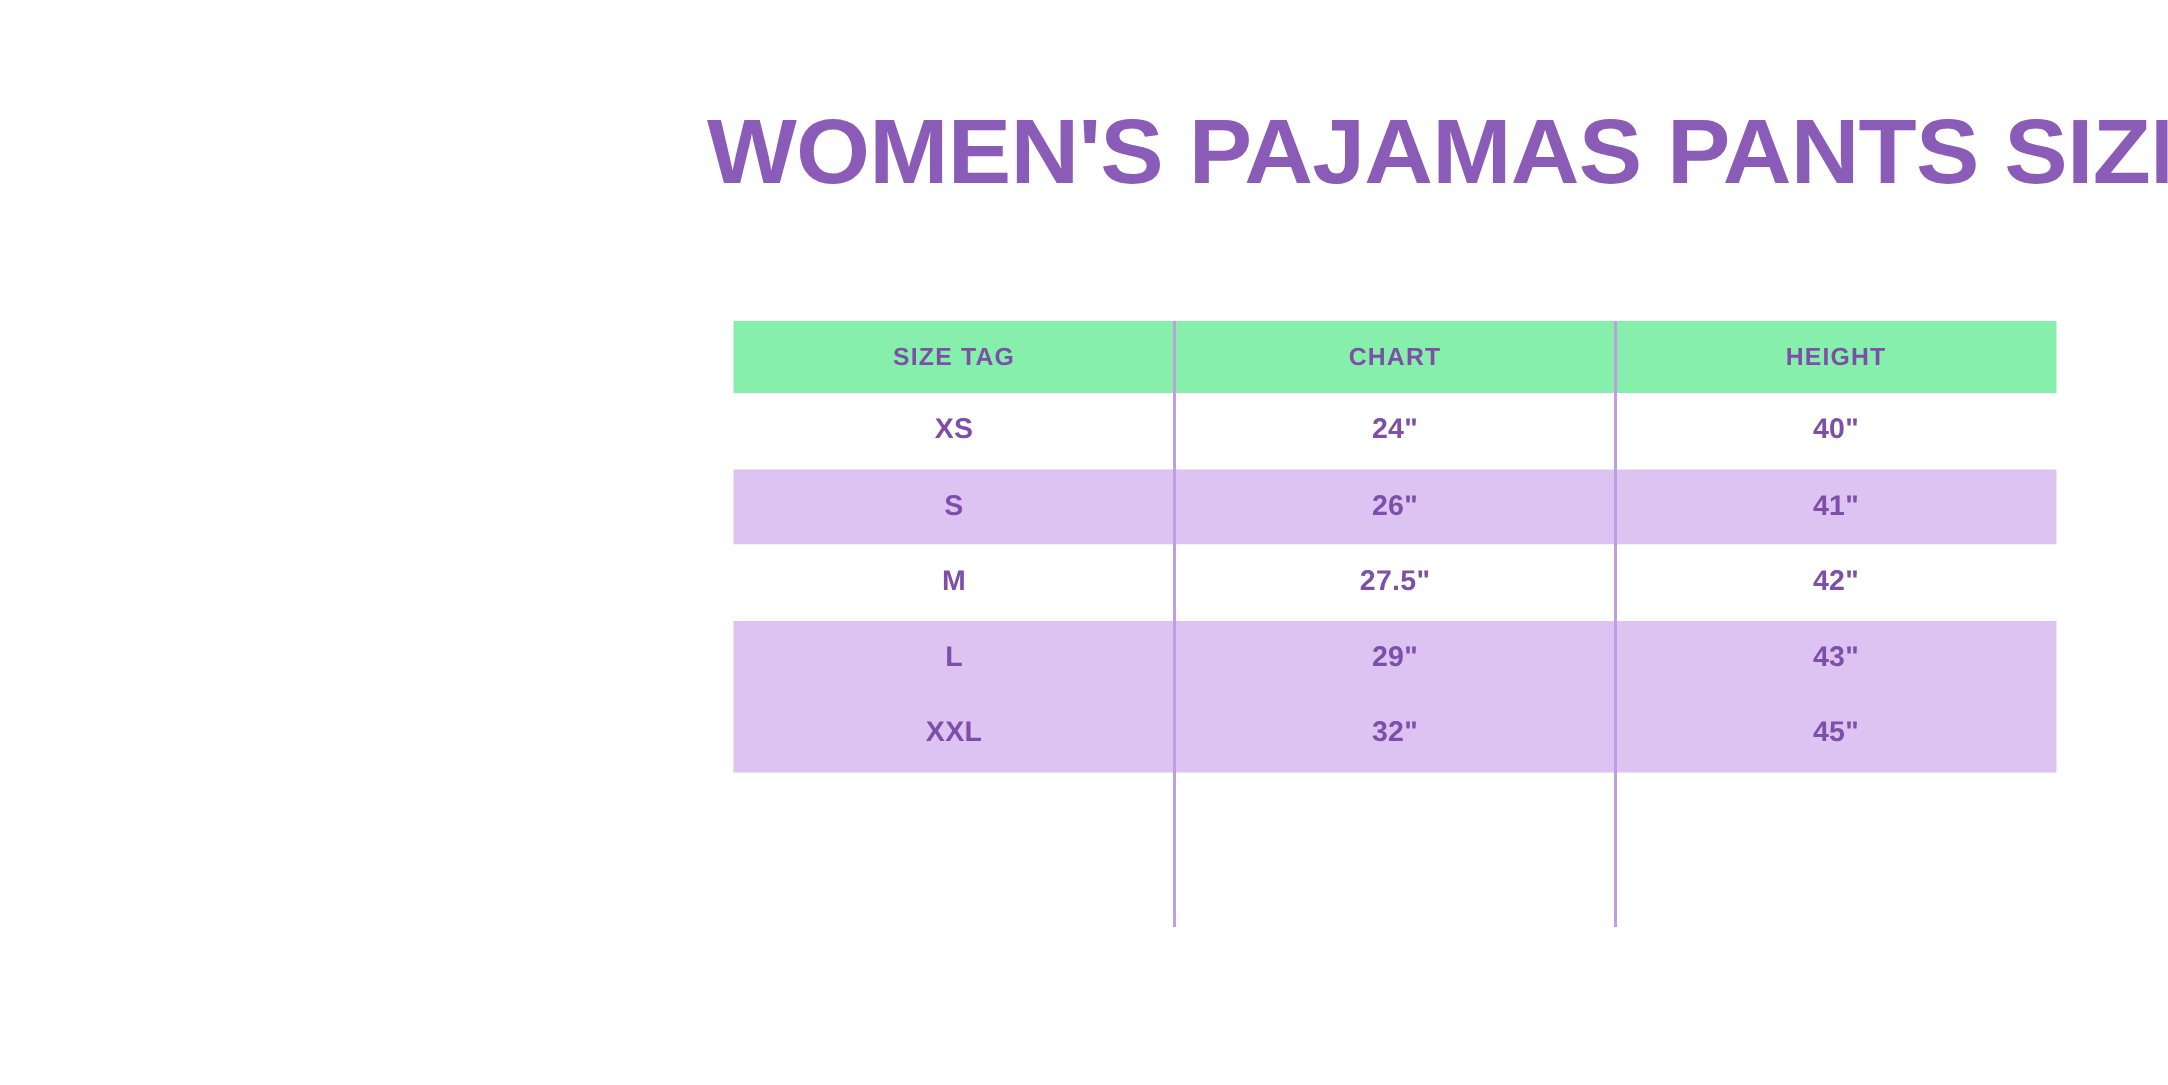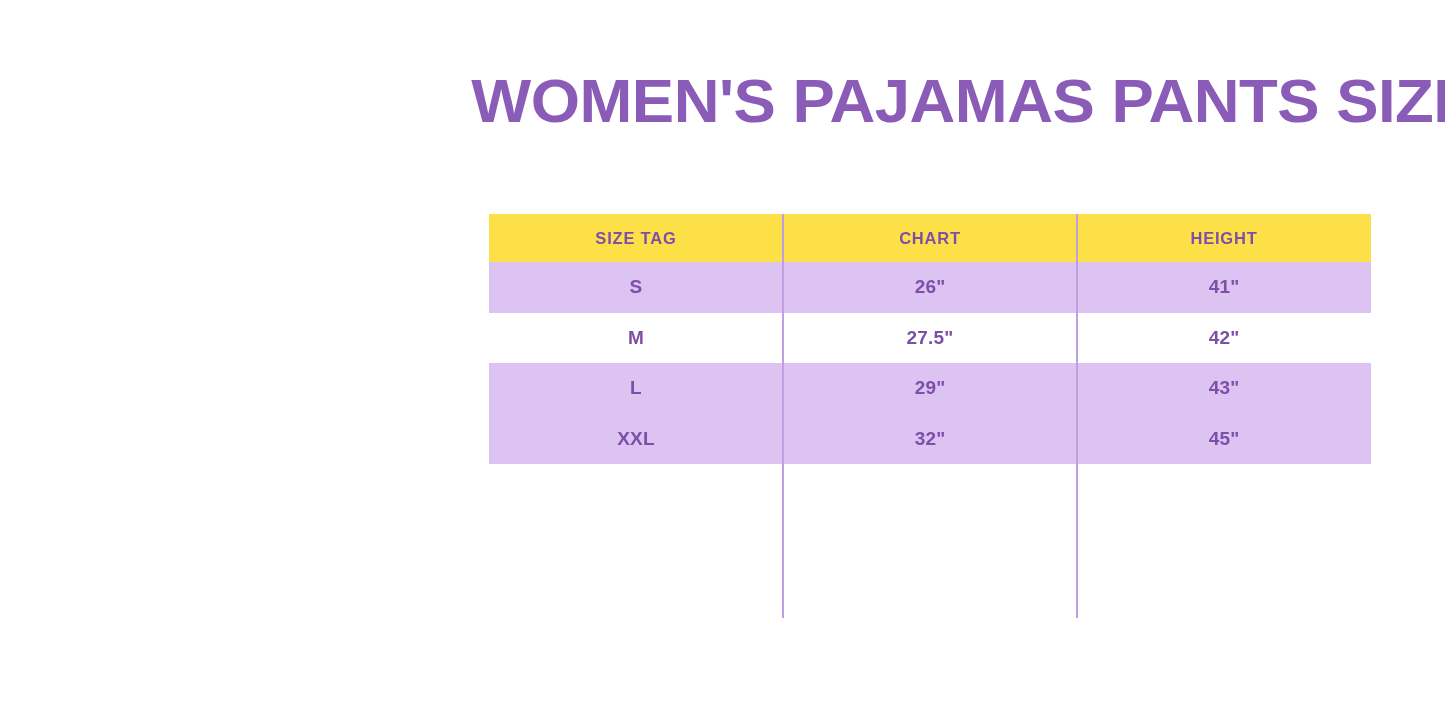--- a/index.html
+++ b/index.html
@@ -63,21 +63,21 @@
     color: #7d4fa8;
     font-family: "Liberation Sans", sans-serif;
     font-weight: bold;
     white-space: nowrap;
   }
 
   #size-table thead th {
     height: 48px;
     font-size: 16.5px;
     letter-spacing: 0.8px;
-    background: #fde047;
+    background: #86efac;
   }
 
   #size-table tbody td {
     font-size: 19px;
     letter-spacing: 0.2px;
   }
 
   #size-table tbody tr.row-odd  td { background: #ffffff; }
   #size-table tbody tr.row-even td { background: #dcc3f2; }
 
@@ -106,20 +106,25 @@
       <col class="c-height">
     </colgroup>
     <thead>
       <tr>
         <th>SIZE TAG</th>
         <th>CHART</th>
         <th>HEIGHT</th>
       </tr>
     </thead>
     <tbody>
+      <tr class="row-odd">
+        <td>XS</td>
+        <td>24"</td>
+        <td>40"</td>
+      </tr>
       <tr class="row-even">
         <td>S</td>
         <td>26"</td>
         <td>41"</td>
       </tr>
       <tr class="row-odd">
         <td>M</td>
         <td>27.5"</td>
         <td>42"</td>
       </tr>

